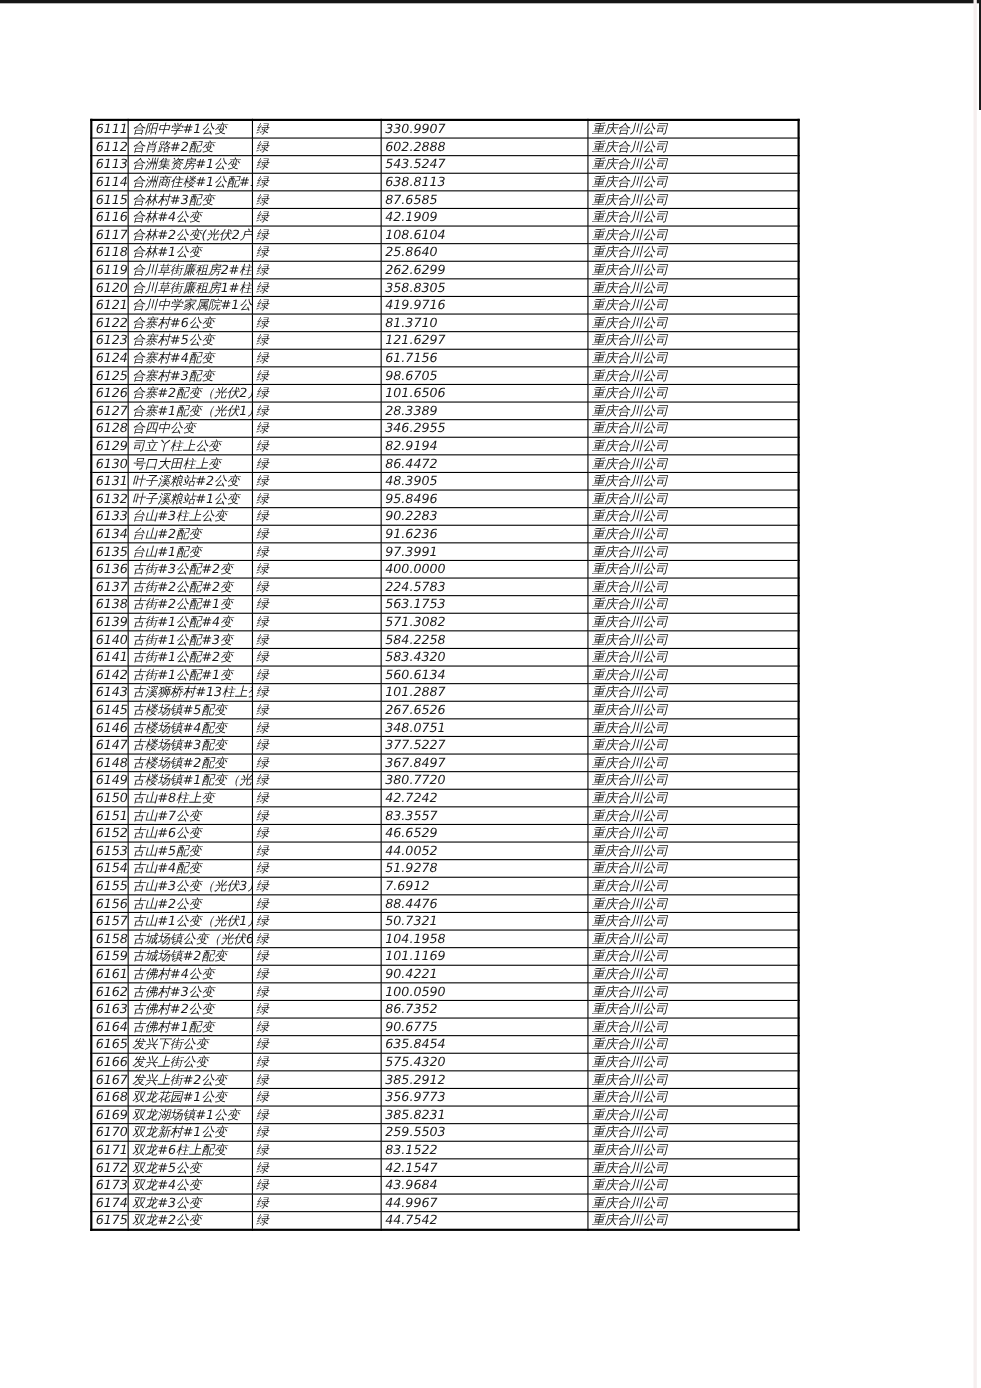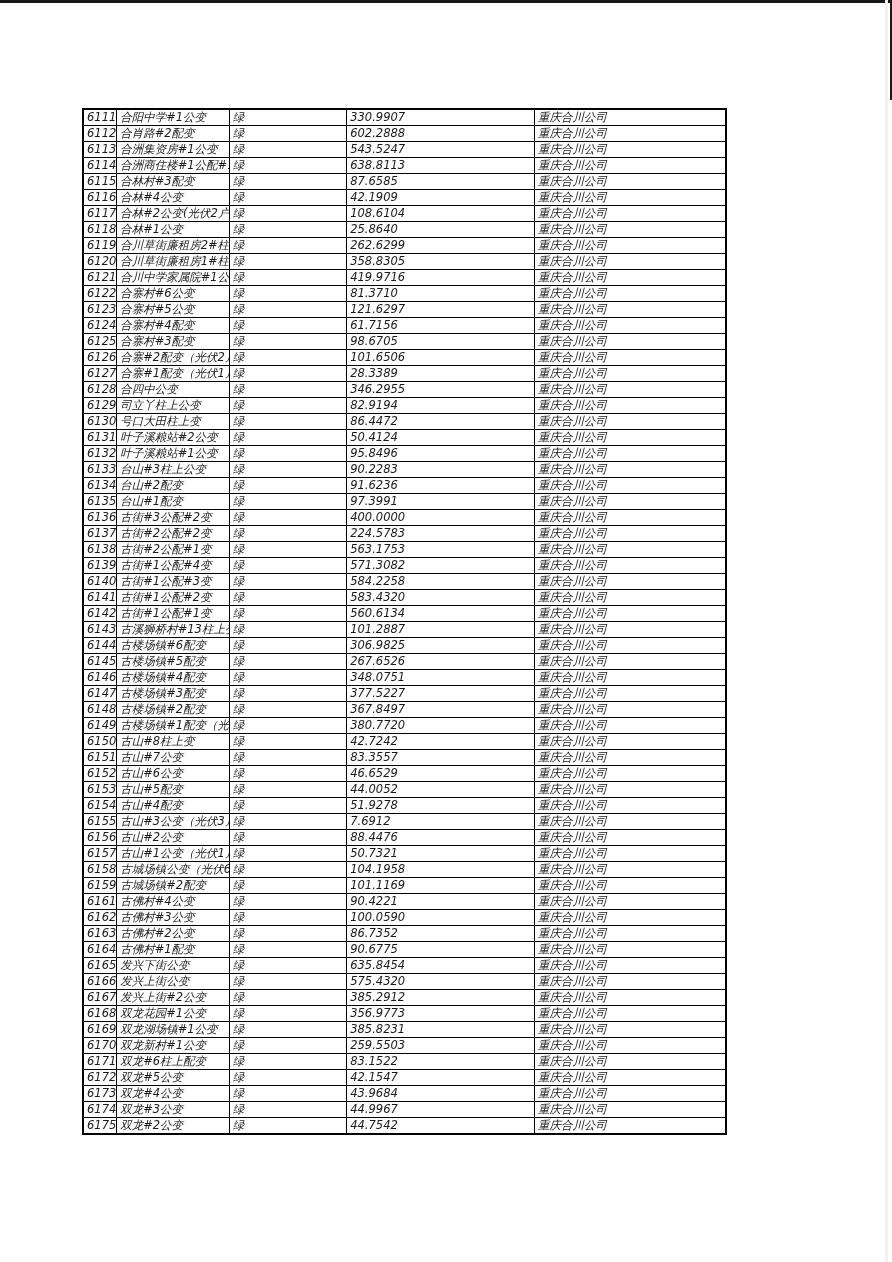--- a/index.html
+++ b/index.html
@@ -226,21 +226,21 @@
     <td class="col-name">号口大田柱上变</td>
     <td class="col-status">绿</td>
     <td class="col-value">86.4472</td>
     <td class="col-company">重庆合川公司</td>
   </tr>
 
   <tr>
     <td class="col-id">6131</td>
     <td class="col-name">叶子溪粮站#2公变</td>
     <td class="col-status">绿</td>
-    <td class="col-value">50.4124</td>
+    <td class="col-value">48.3905</td>
     <td class="col-company">重庆合川公司</td>
   </tr>
 
   <tr>
     <td class="col-id">6132</td>
     <td class="col-name">叶子溪粮站#1公变</td>
     <td class="col-status">绿</td>
     <td class="col-value">95.8496</td>
     <td class="col-company">重庆合川公司</td>
   </tr>
@@ -326,27 +326,20 @@
   </tr>
 
   <tr>
     <td class="col-id">6143</td>
     <td class="col-name">古溪狮桥村#13柱上变</td>
     <td class="col-status">绿</td>
     <td class="col-value">101.2887</td>
     <td class="col-company">重庆合川公司</td>
   </tr>
 
-  <tr>
-    <td class="col-id">6144</td>
-    <td class="col-name">古楼场镇#6配变</td>
-    <td class="col-status">绿</td>
-    <td class="col-value">306.9825</td>
-    <td class="col-company">重庆合川公司</td>
-  </tr>
 
   <tr>
     <td class="col-id">6145</td>
     <td class="col-name">古楼场镇#5配变</td>
     <td class="col-status">绿</td>
     <td class="col-value">267.6526</td>
     <td class="col-company">重庆合川公司</td>
   </tr>
 
   <tr>

